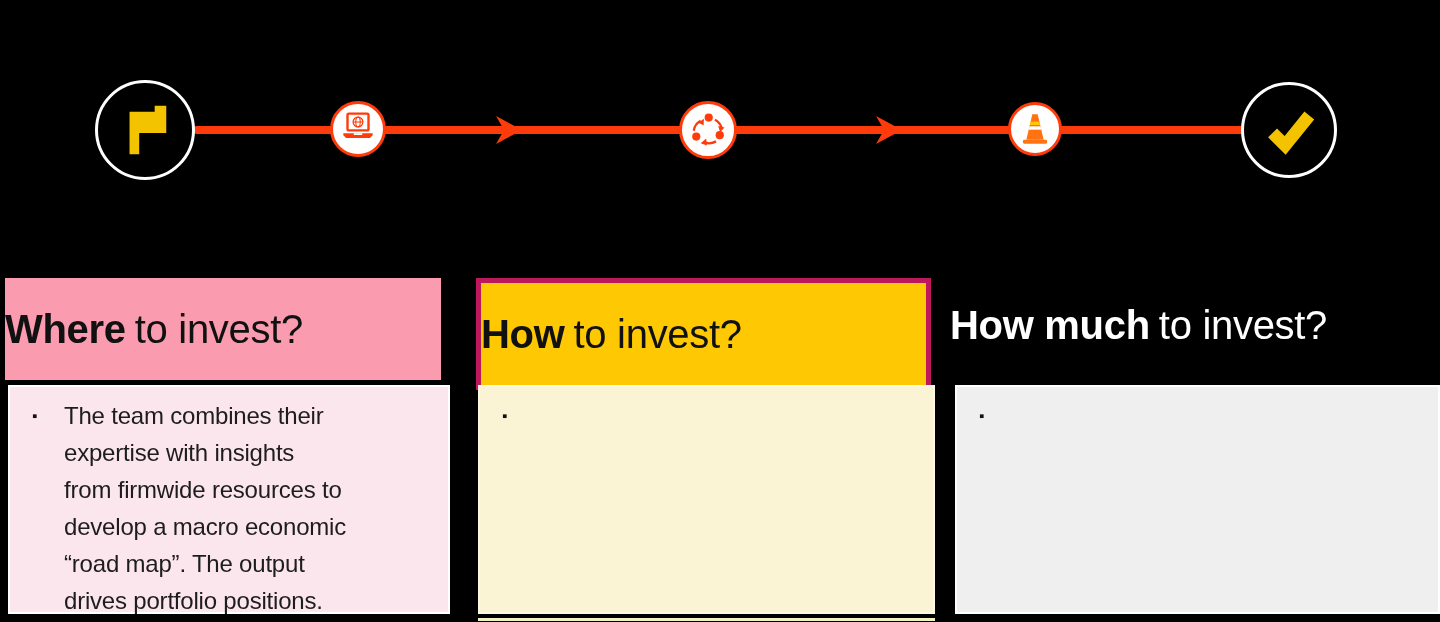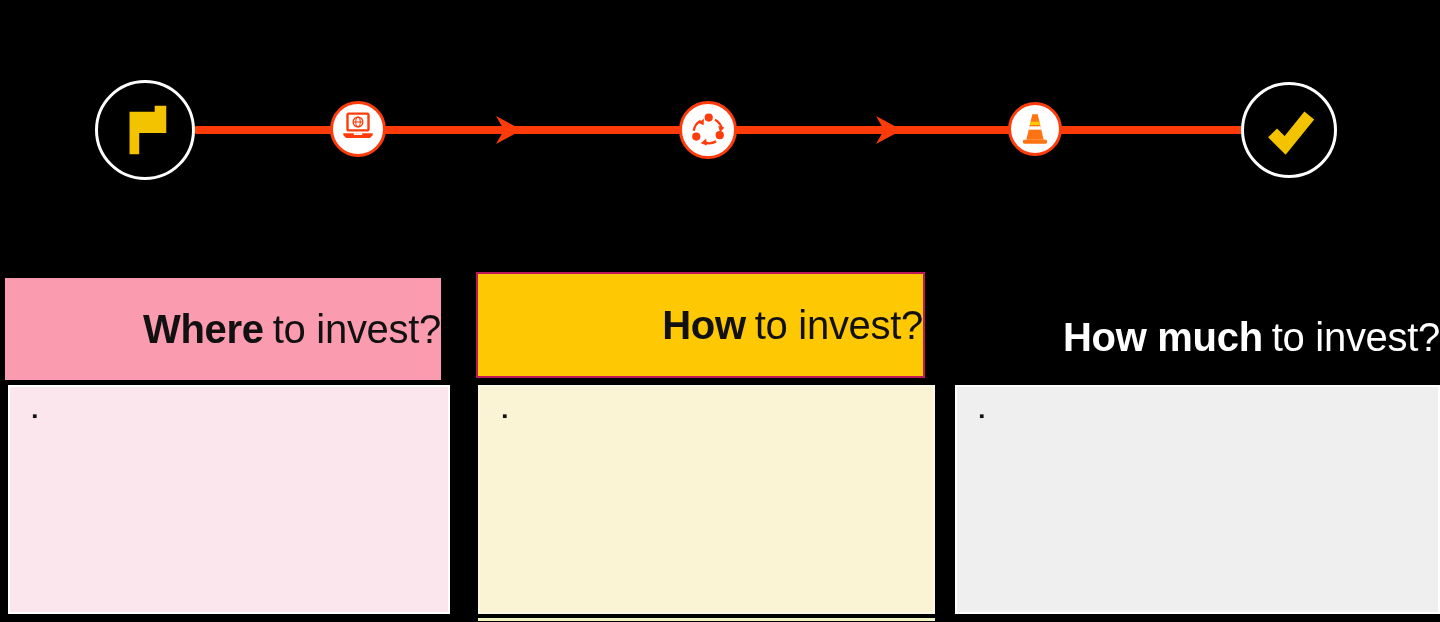--- a/index.html
+++ b/index.html
@@ -14,34 +14,34 @@
   .node.step{background:#fff;border:3px solid var(--line);}
   .node-1{left:95px;top:80px;width:100px;height:100px;}
   .node-2{left:330px;top:101px;width:56px;height:56px;}
   .node-3{left:679px;top:101px;width:58px;height:58px;}
   .node-4{left:1008px;top:102px;width:54px;height:54px;}
   .node-5{left:1241px;top:82px;width:96px;height:96px;}
   .tl-arrow{position:absolute;top:116px;width:26px;height:28px;}
   .tl-arrow.a1{left:496px;} .tl-arrow.a2{left:876px;}
 
   
-  .col-header{position:absolute;display:flex;align-items:center;justify-content:flex-end;
+  .col-header{position:absolute;display:flex;align-items:center;justify-content:flex-start;
               font-size:40px;color:var(--hfg);background:var(--hbg);letter-spacing:-0.3px;}
   .col-header .hb{font-weight:700;margin-right:9px;}
   .col-body{position:absolute;background:var(--bbg);border:2px solid var(--bbr);
             box-sizing:border-box;display:flex;padding:10px 10px 0 22px;}
   .bullet{flex:0 0 32px;font-size:15px;line-height:37px;color:#111;}
   .body-text{margin:0;font-size:24px;line-height:37px;color:#1d1d1d;white-space:pre-line;
              letter-spacing:-0.2px;}
 
   .c0 .col-header{left:5px;top:278px;width:436px;height:102px;}
   .c0 .col-body  {left:8px;top:385px;width:442px;height:229px;}
-  .c1 .col-header{left:476px;top:272px;width:445px;height:102px;border:2px solid #be185d;}
+  .c1 .col-header{left:476px;top:278px;width:445px;height:102px;border:5px solid #be185d;}
   .c1 .col-body  {left:478px;top:385px;width:457px;height:229px;}
-  .c2 .col-header{left:950px;top:286px;width:490px;height:102px;}
+  .c2 .col-header{left:950px;top:274px;width:490px;height:102px;}
   .c2 .col-body  {left:955px;top:385px;width:485px;height:229px;}
 
   .bottom-strip{position:absolute;left:478px;top:618px;width:457px;height:3px;background:var(--strip);}
 </style>
 </head>
 <body>
 
 <div class="stage" style="--line: #FE3B0A; --gold: #F3C300; --white-border: #FFFFFF; --cone: #FF7312; --cone-stripe: #FFC800; --strip: #EFF2C2;">
 
   <div>
@@ -106,20 +106,26 @@
     </div>
   </div>
 
   <section class="col c0" style="--hbg: #FA9BAF; --hfg: #111111; --bbg: #FAE6EC; --bbr: #FFFFFF;">
     <header class="col-header">
       <span class="hb">Where</span>
       <span>to invest?</span>
     </header>
     <div class="col-body">
       <span class="bullet">▪</span>
+      <p class="body-text">The team combines their
+expertise with insights
+from firmwide resources to
+develop a macro economic
+“road map”. The output
+drives portfolio positions.</p>
     </div>
   </section>
 
   <section class="col c1" style="--hbg: #FEC803; --hfg: #111111; --bbg: #FAF3D4; --bbr: #FDF8E4;">
     <header class="col-header">
       <span class="hb">How</span>
       <span>to invest?</span>
     </header>
     <div class="col-body">
       <span class="bullet">▪</span>

